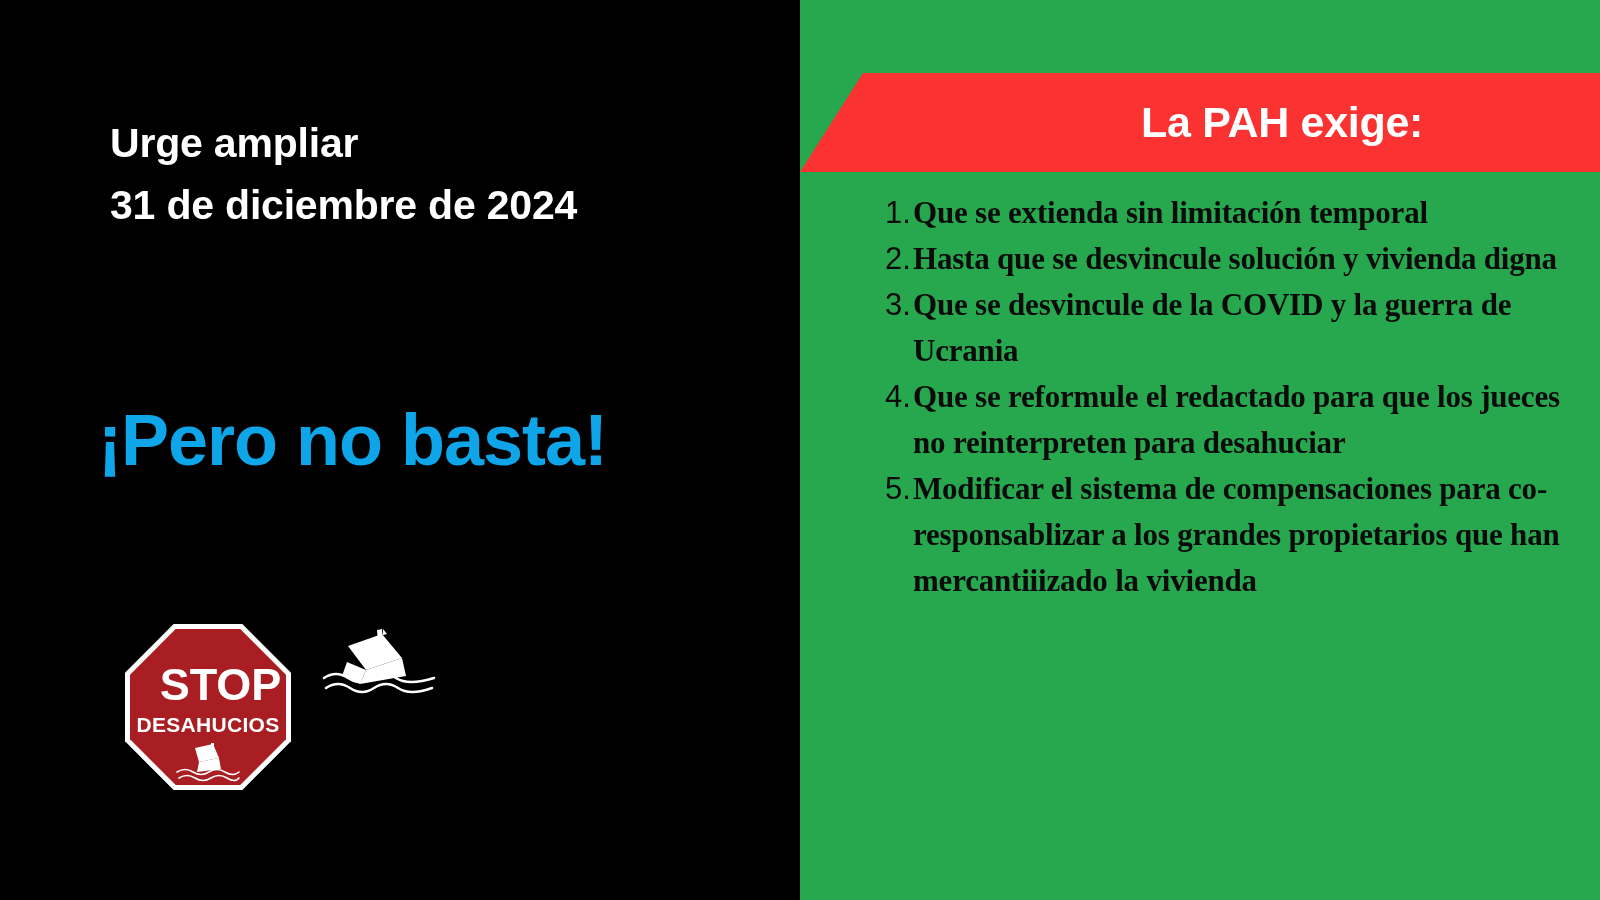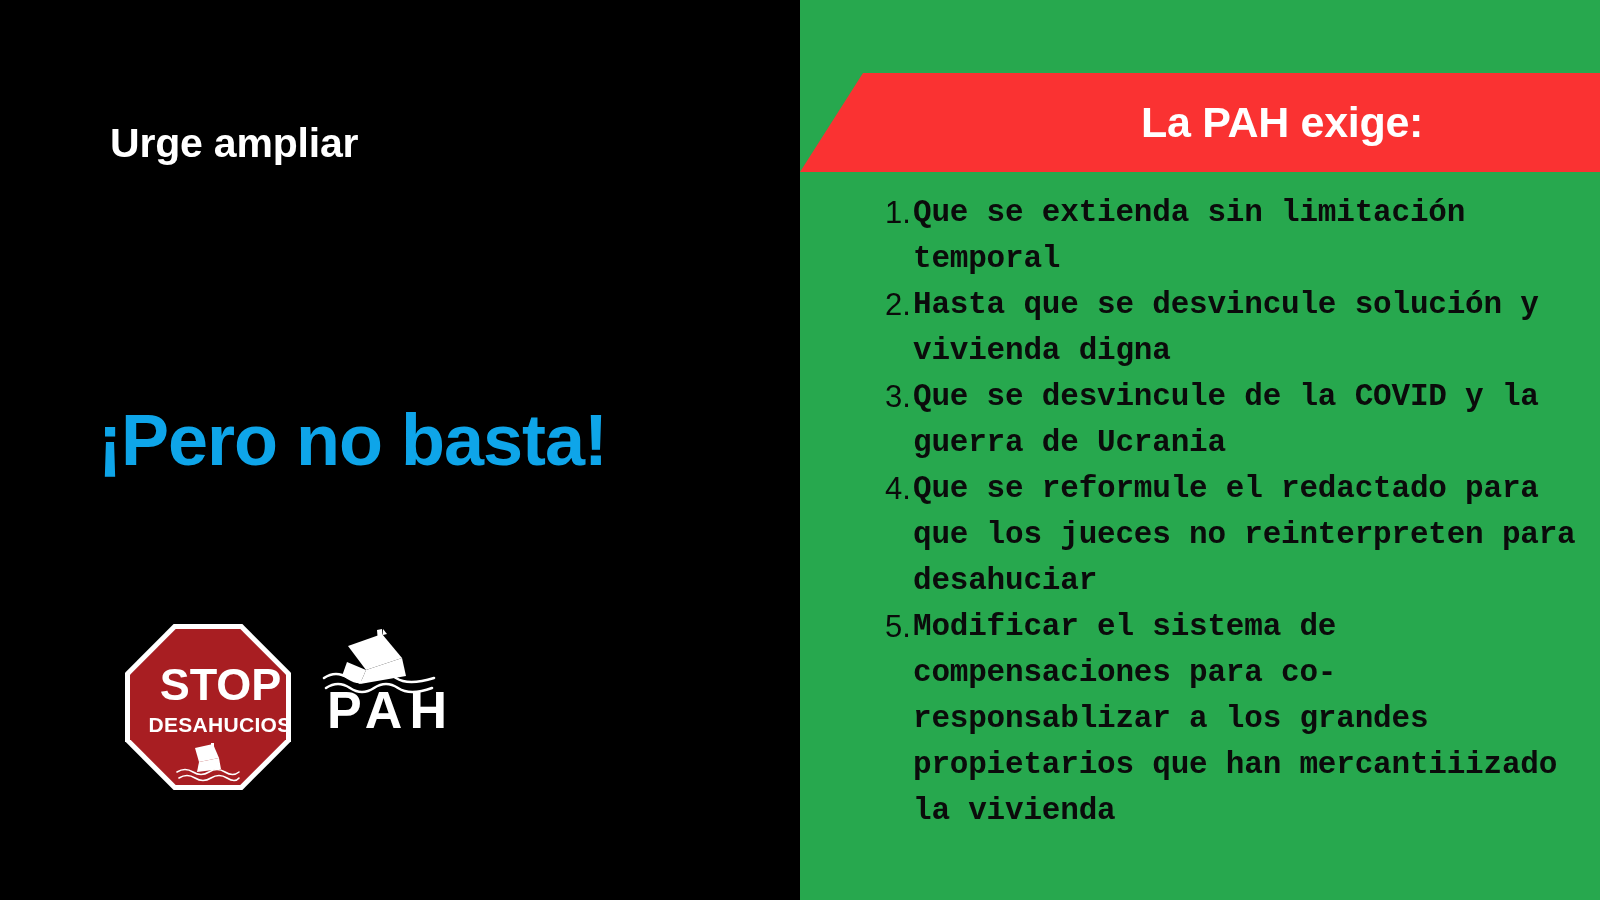--- a/index.html
+++ b/index.html
@@ -99,21 +99,21 @@
     color: #ffffff;
     font-family: "Liberation Sans", sans-serif;
     font-weight: bold;
     font-size: 45px;
     line-height: 45px;
     letter-spacing: 0px;
     padding-left: 25px;
   }
   .desahucios-word {
     position: absolute;
-    left: 12px;
+    left: 0;
     top: 90px;
     width: 100%;
     text-align: center;
     color: #ffffff;
     font-family: "Liberation Sans", sans-serif;
     font-weight: bold;
     font-size: 21px;
     line-height: 21px;
     letter-spacing: 0.3px;
   }
@@ -239,36 +239,37 @@
     color: #0b0b0b;
     font-family: "Liberation Sans", sans-serif;
     font-weight: normal;
     font-size: 31px;
     line-height: 46px;
     text-align: left;
   }
   .demand-text {
     flex: 1 1 auto;
     color: #0b0b0b;
-    font-family: Liberation Mono, monospace;
+    font-family: Liberation Serif, serif;
     font-weight: bold;
     font-size: 31px;
     line-height: 46px;
     letter-spacing: -0.2px;
   }
 </style>
 </head>
 <body>
 
 <div class="poster">
 
   <div class="left-panel">
 
     <div class="headline-block">
       <div class="headline-line">Urge ampliar</div>
+      <div class="headline-line">31 de diciembre de 2024</div>
     </div>
 
     <div class="slogan">¡Pero no basta!</div>
 
     <div class="logos">
 
       <div class="stop-logo">
         <div class="octagon-outer"></div>
         <div class="octagon-inner"></div>
         <div class="stop-word">STOP</div>
@@ -293,21 +294,20 @@
             <path d="M46 48 L82 36 L86 54 L40 62 Z"></path>
             <path d="M27 40 L46 48 L40 62 L22 54 Z"></path>
             <path d="M57 8 L62 7 L63 18 L58 20 Z"></path>
             <path d="M63 7 L67 12 L63 13 Z"></path>
           </g>
           <g stroke="#ffffff" stroke-width="2.6" fill="none" stroke-linecap="round">
             <path d="M4 56 q12 -8 24 0 t24 0 t24 0 t38 0"></path>
             <path d="M6 66 q12 -8 24 0 t24 0 t24 0 t34 0"></path>
           </g>
         </svg>
-        <div class="pah-letters">PAH</div>
       </div>
 
     </div>
   </div>
 
   <div class="right-panel">
 
     <div class="banner"></div>
     <div class="banner-title" style="position:absolute;left:0;top:73px;">La PAH exige:</div>
 

